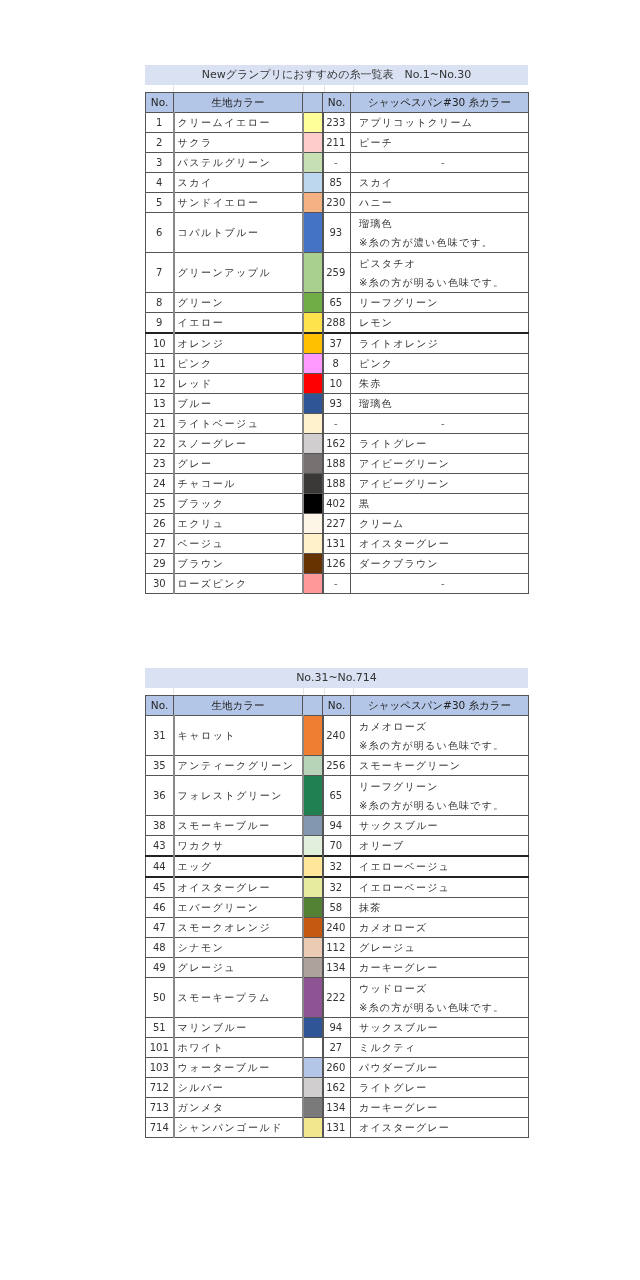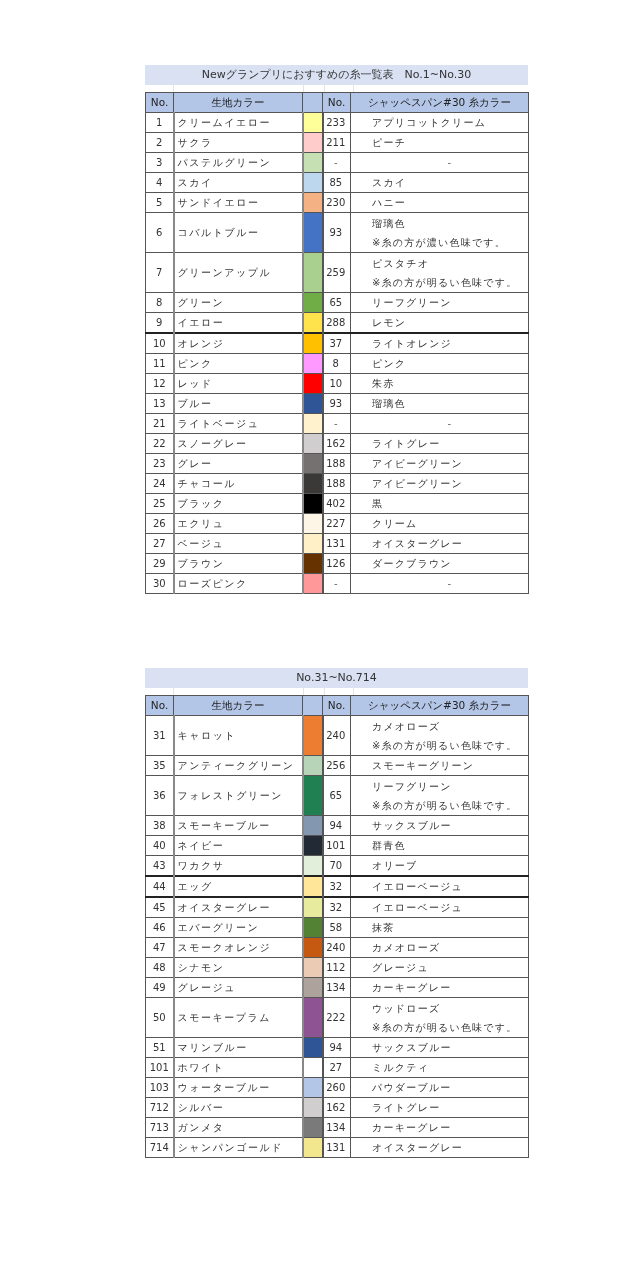--- a/index.html
+++ b/index.html
@@ -9,21 +9,21 @@
   .gap-row { height:7px; display:flex; }
   .gap-row span { border-right:1px solid #e4e4e4; }
   table { border-collapse:collapse; width:383px; table-layout:fixed; font-size:10px; }
   col.c1 { width:28px; } col.c2 { width:129px; } col.c3 { width:20px; } col.c4 { width:28px; } col.c5 { width:178px; }
   th, td { border:1px solid #555; padding:0; height:19px; line-height:19px; }
   th { background:#b4c6e7; font-weight:normal; color:#222; font-size:10.5px; }
   td.no { text-align:center; color:#333; }
   td.fabric { padding-left:3px; letter-spacing:1.5px; font-size:10px; color:#333; border-left:2px solid #888; }
   td.sw { border-left:2px solid #888; border-right:2px solid #555; }
   td.tno { text-align:center; padding-right:2px; color:#333; }
-  td.tname { padding-left:21px; letter-spacing:1.2px; color:#333; }
+  td.tname { padding-left:8px; letter-spacing:1.2px; color:#333; }
   td.tname.dash, td.tno.dash { text-align:center; color:#666; }
   tr.double td { height:39px; }
   tr.double td.tname { line-height:19px; }
   tr.thick-top td { border-top:2px solid #222; }
   .note { display:block; }
 </style>
 </head>
 <body>
 
 <div class="block" style="top:65px;">
@@ -314,29 +314,20 @@
         <tr>
           <td class="no">38</td>
           <td class="fabric">スモーキーブルー</td>
           <td class="sw" style="background: rgb(132, 151, 176);"></td>
           <td class="tno">94</td>
           <td class="tname">
             <span class="note">サックスブルー</span>
           </td>
         </tr>
         <tr>
-          <td class="no">40</td>
-          <td class="fabric">ネイビー</td>
-          <td class="sw" style="background: rgb(34, 42, 53);"></td>
-          <td class="tno">101</td>
-          <td class="tname">
-            <span class="note">群青色</span>
-          </td>
-        </tr>
-        <tr>
           <td class="no">43</td>
           <td class="fabric">ワカクサ</td>
           <td class="sw" style="background: rgb(226, 239, 218);"></td>
           <td class="tno">70</td>
           <td class="tname">
             <span class="note">オリーブ</span>
           </td>
         </tr>
         <tr class="thick-top">
           <td class="no">44</td>

